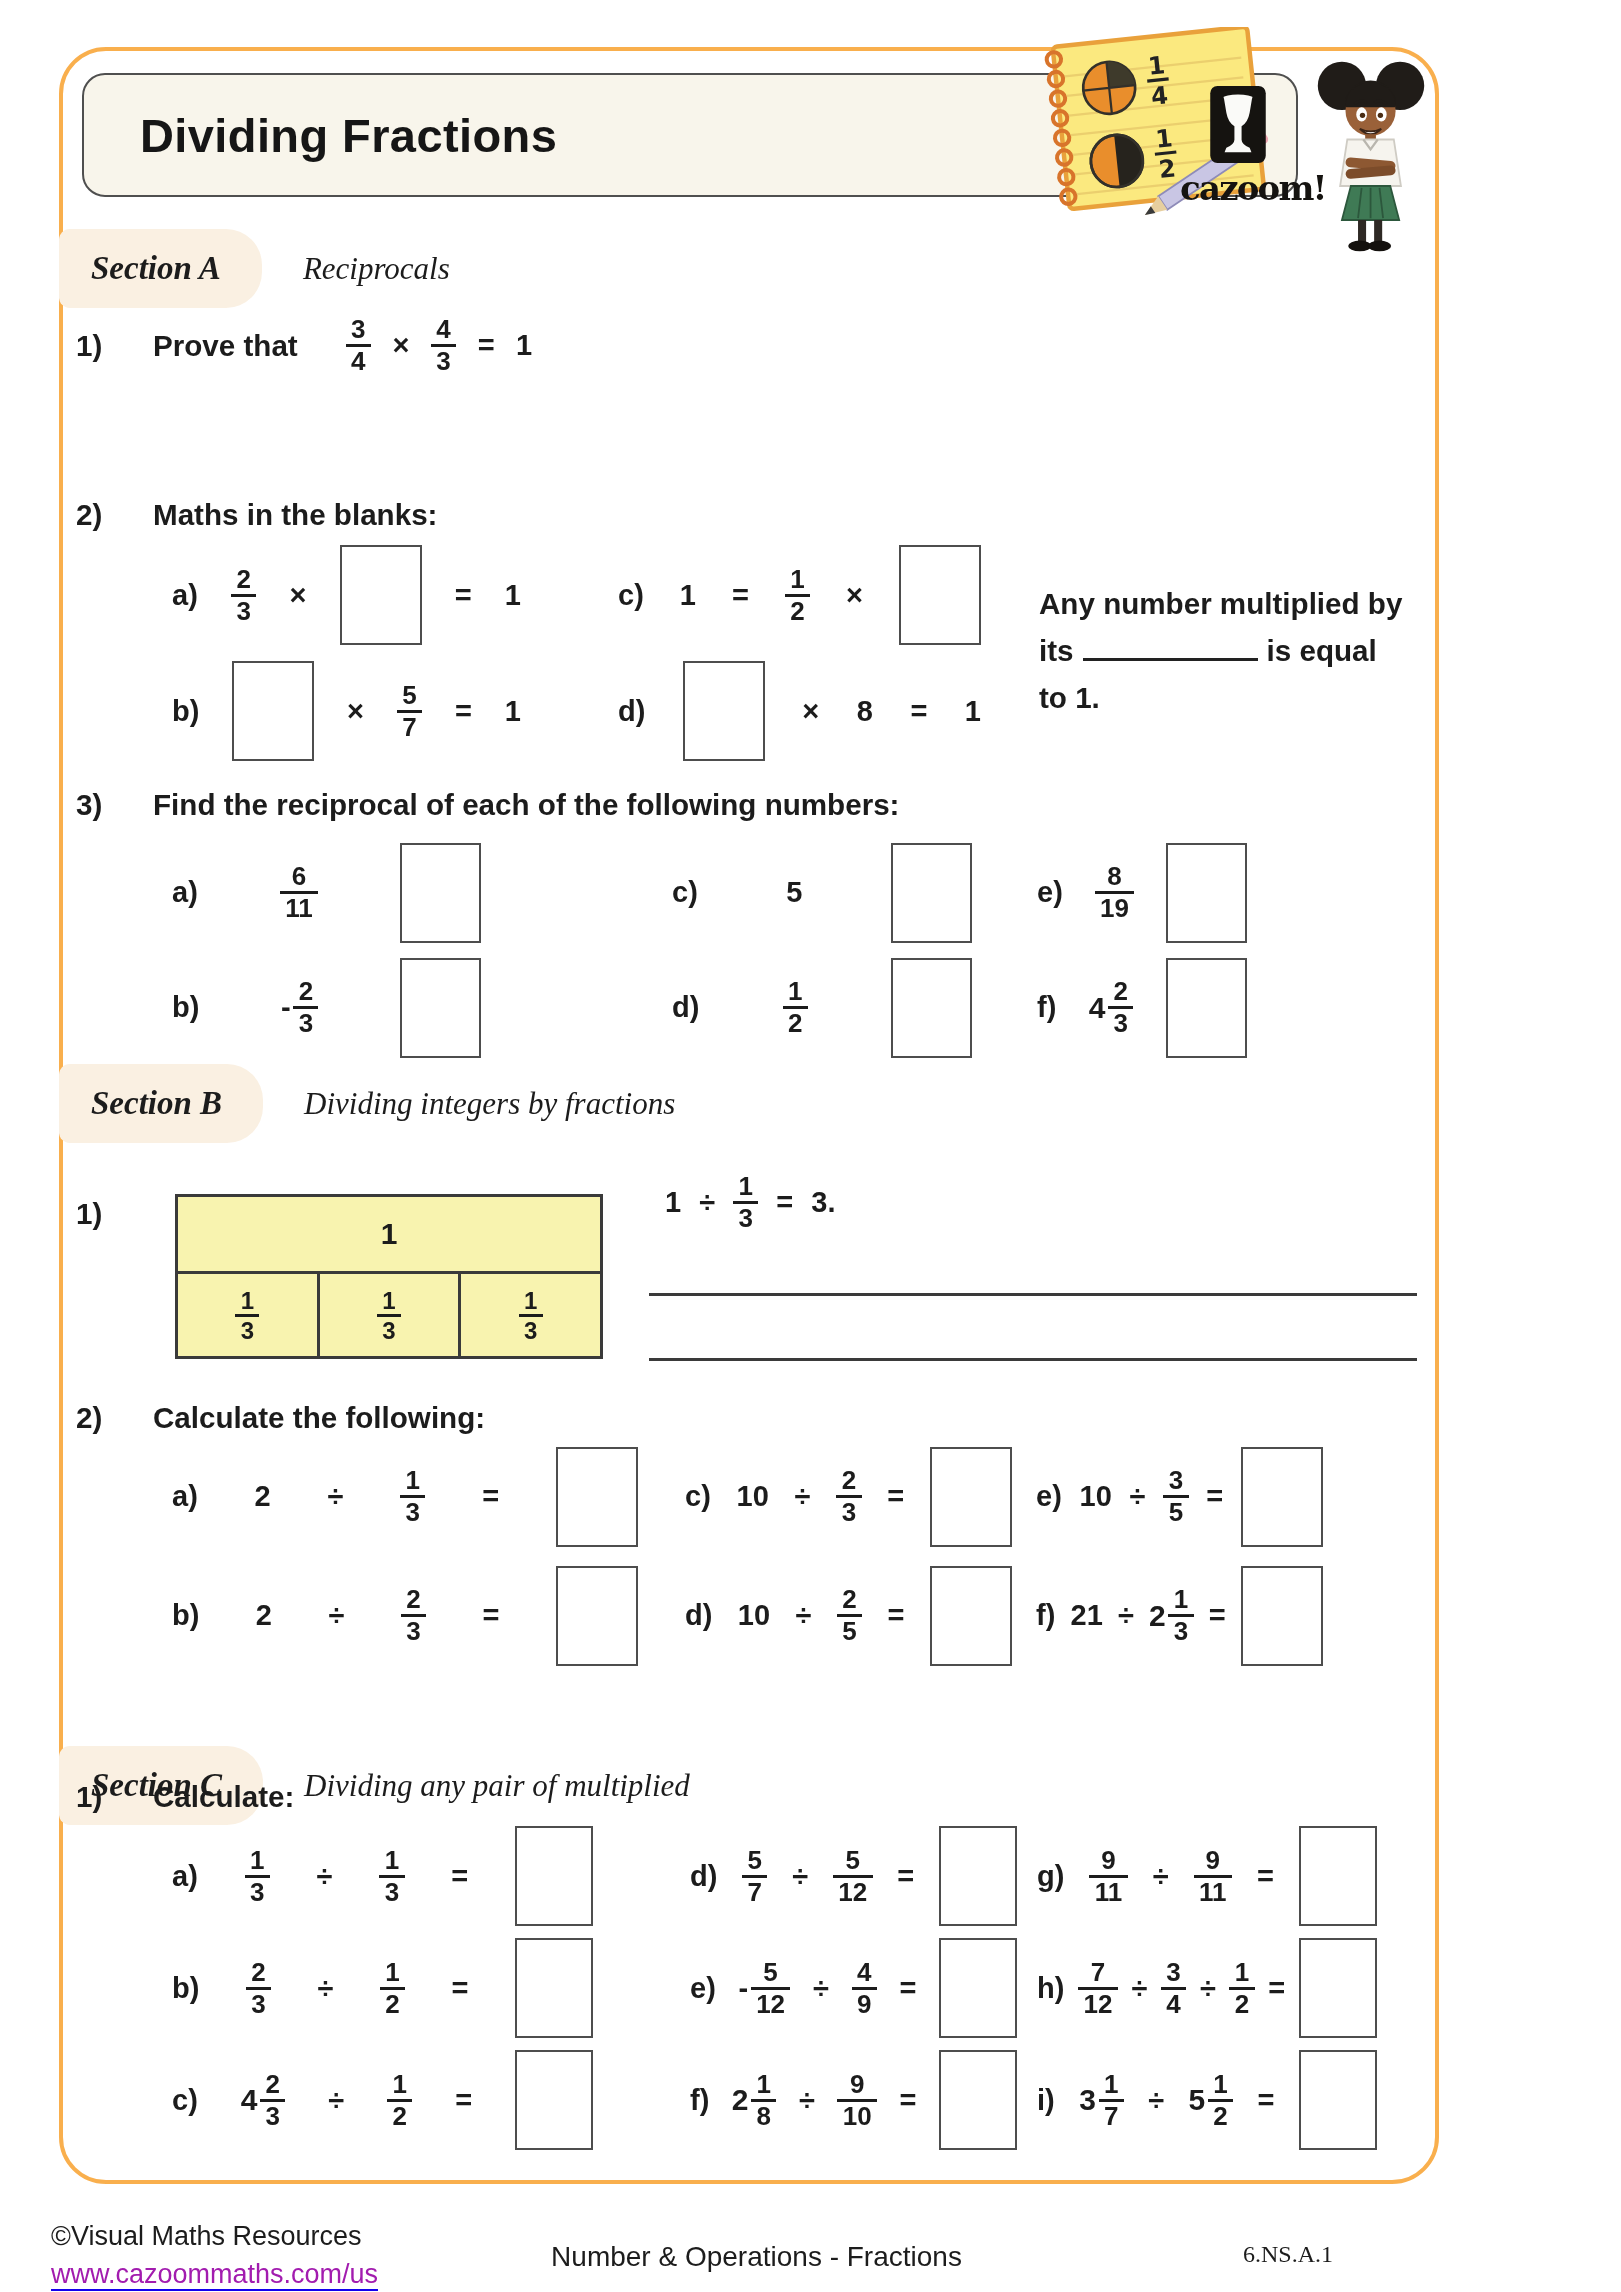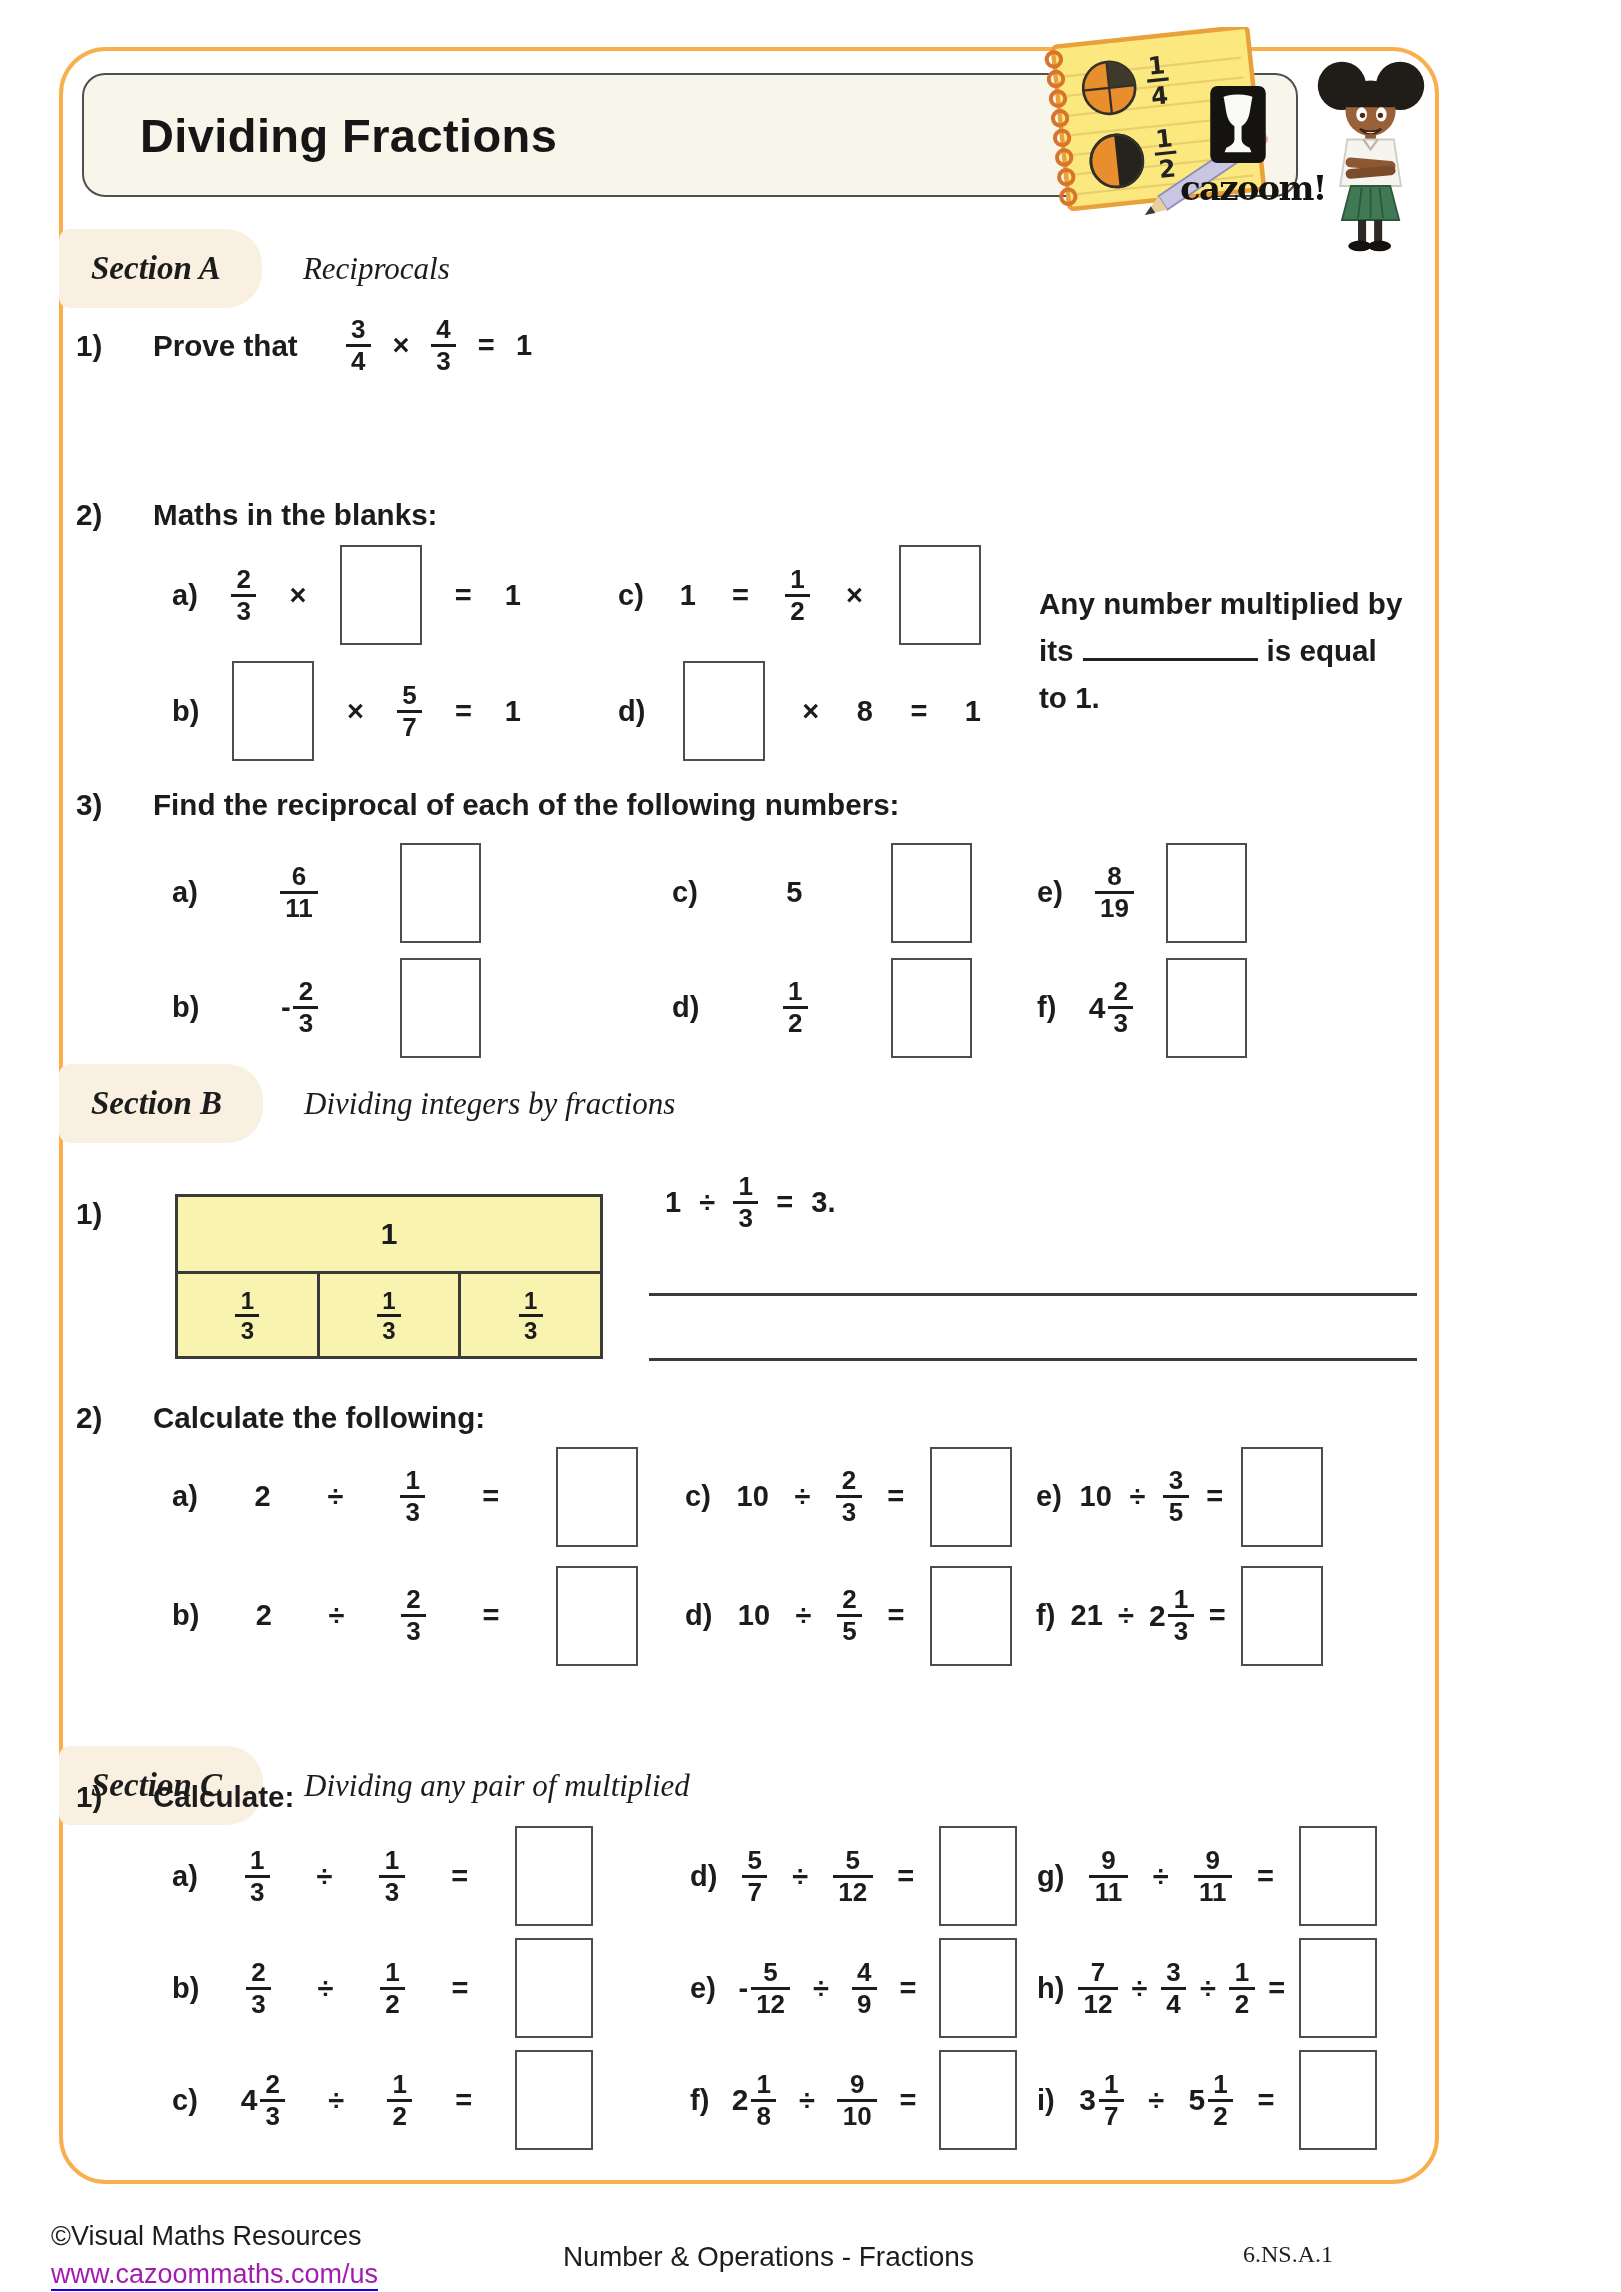--- a/index.html
+++ b/index.html
@@ -67,21 +67,21 @@
   .dg-cell:last-child { border-right:none; }
   .dg-cell .fnum, .dg-cell .fden { font-size:24px; line-height:27px; }
 
   .explain { position:absolute; left:649px; top:1161px; height:82px; display:flex; align-items:center; font-size:29.6px; font-weight:700; }
   .explain .expr { gap:18px; }
   .ansline { position:absolute; left:649px; width:768px; border-top:3.1px solid #3A3A3A; }
 
   
   .footer-left { position:absolute; left:51px; top:2217px; font-size:27px; line-height:38px; }
   .footer-left a { color:#a21caf; text-decoration:none; border-bottom:2.7px solid #1400EE; }
-  .footer-center { position:absolute; left:500px; width:537px; top:2241px; font-size:28px; text-align:center; }
+  .footer-center { position:absolute; left:488px; width:537px; top:2241px; font-size:28px; text-align:center; }
   .footer-right { position:absolute; left:1243px; top:2241px; font-size:24px;font-family:Liberation Serif, serif; }
 
   svg text { font-family:"DejaVu Sans", sans-serif; font-weight:700; }
 </style>
 </head>
 <body>
 
 <div class="frame"></div>
 
 <div class="title-box">

